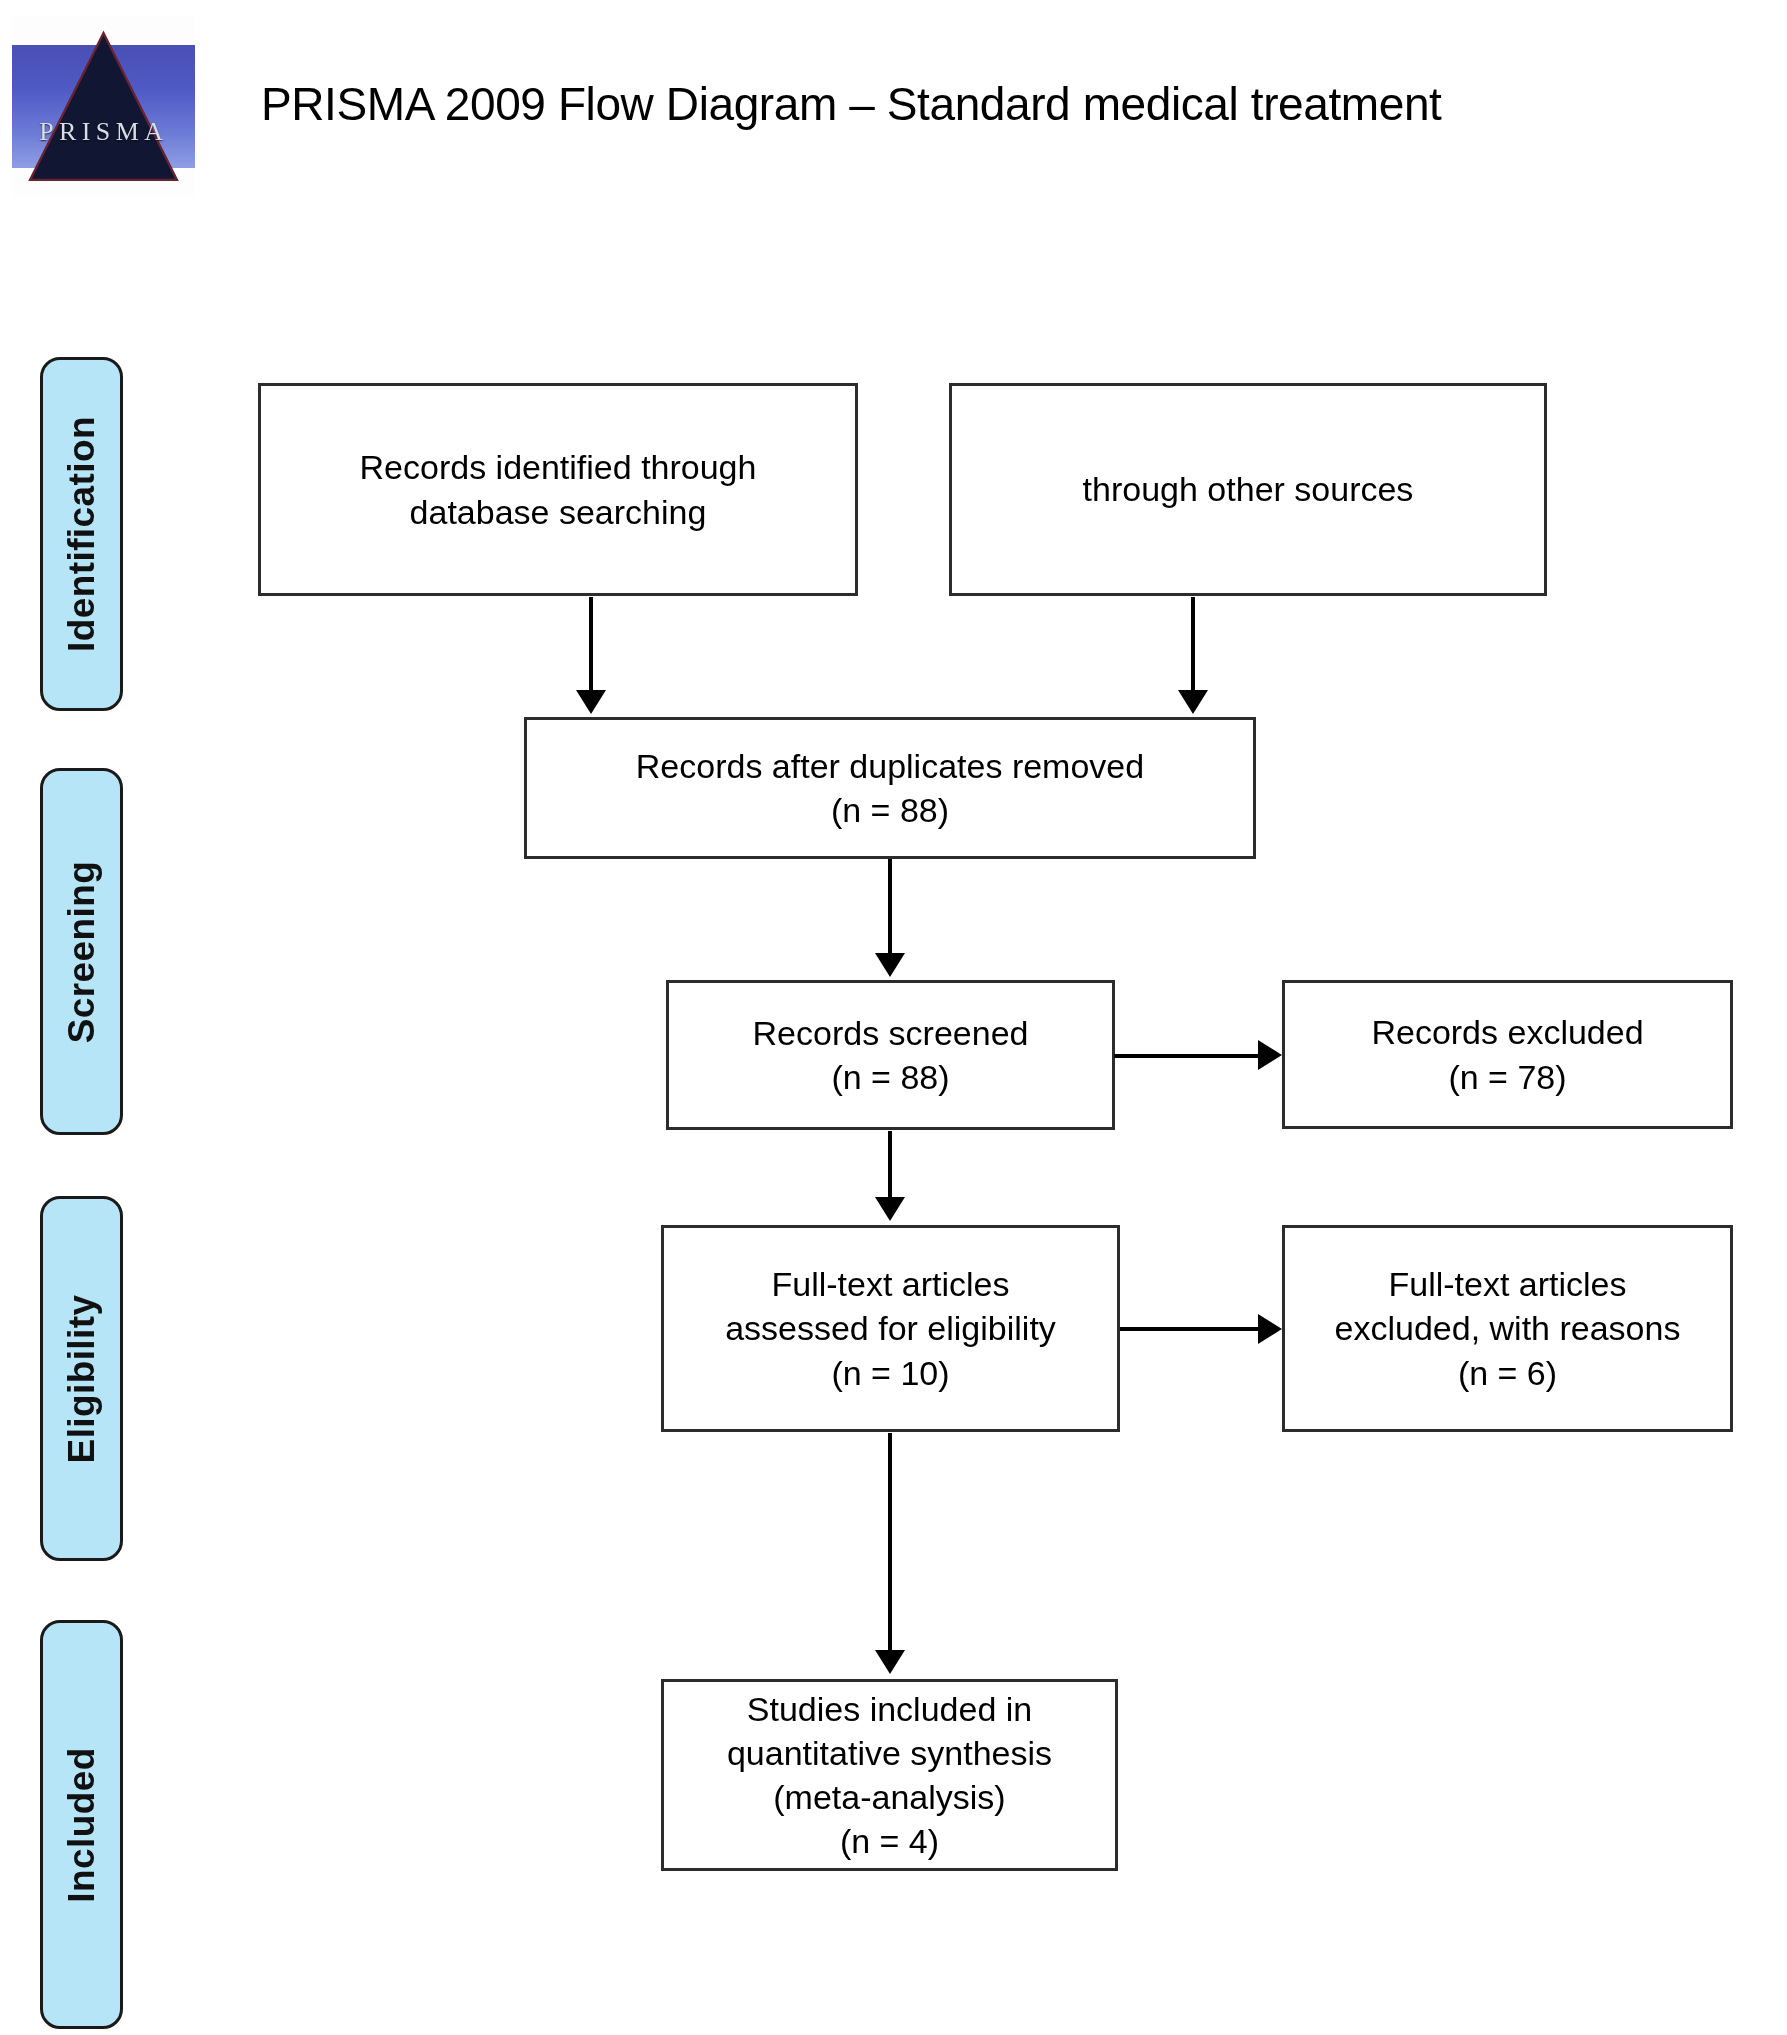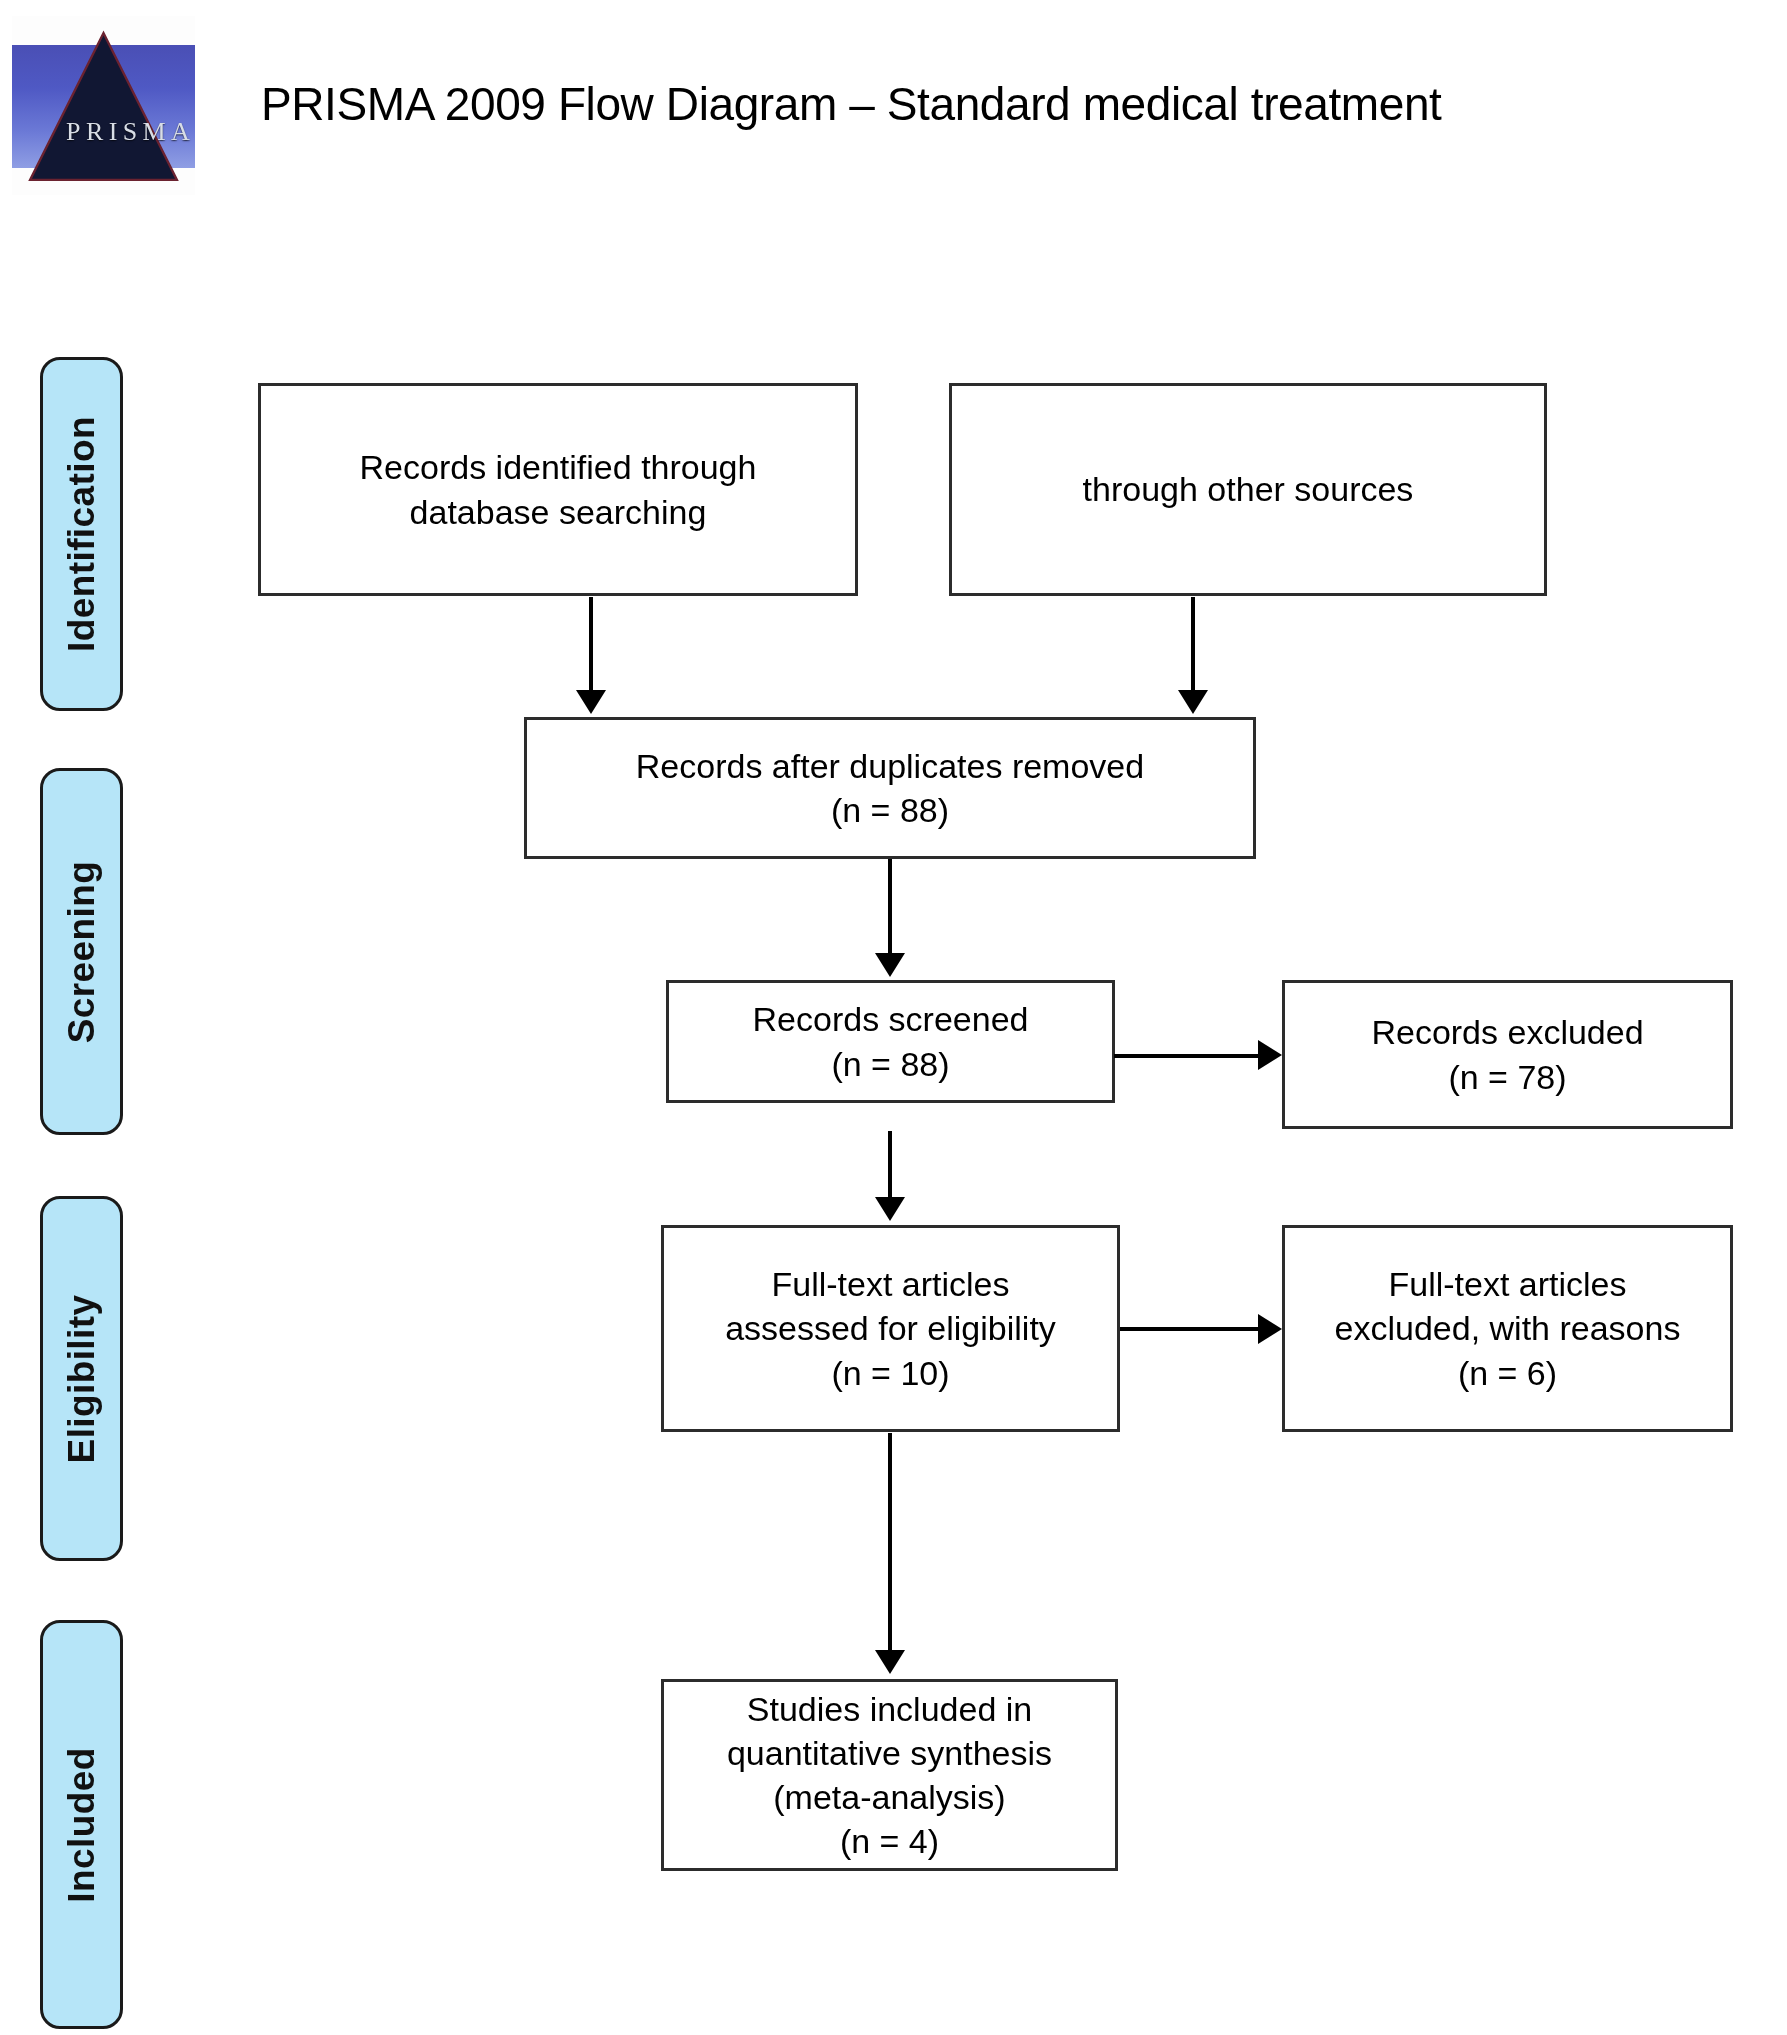--- a/index.html
+++ b/index.html
@@ -16,21 +16,21 @@
     background:#fdfdfd;overflow:hidden;
   }
   .logo .sky{
     position:absolute;left:0;top:29px;width:183px;height:123px;
     background:linear-gradient(180deg,#4a4fb5 0%,#4f59c4 35%,#6b79d6 70%,#8f9ee4 100%);
   }
   .logo .prism{
     position:absolute;left:7.7px;top:14px;width:167px;height:153px;
   }
   .logo .word{
-    position:absolute;left:0;top:101px;width:183px;text-align:right;
+    position:absolute;left:0;top:101px;width:183px;text-align:center;
     font-size:26px;letter-spacing:5.4px;color:#d8dde6;
     font-family:"Liberation Serif","DejaVu Serif",serif;
     text-shadow:0 0.8px 1.5px rgba(0,0,0,.7);
   }
   .title{
     position:absolute;left:261px;top:77px;width:1350px;
     font-size:46px;font-weight:normal;line-height:1.18;
     letter-spacing:-0.4px;
   }
 
@@ -124,21 +124,21 @@
   <div class="box" style="left:524px;top:717px;width:732px;height:142px;">
     <div class="txt">
       <span class="ln">Records after duplicates removed</span>
       <span class="ln">(n = 88)</span>
     </div>
   </div>
 
   <div class="vline" style="left:888px;top:859px;height:97px;"></div>
   <div class="arrow-down" style="left:875px;top:953px;"></div>
 
-  <div class="box" style="left:666px;top:980px;width:449px;height:123px;">
+  <div class="box" style="left:666px;top:980px;width:449px;height:150px;">
     <div class="txt">
       <span class="ln">Records screened</span>
       <span class="ln">(n = 88)</span>
     </div>
   </div>
 
   <div class="box" style="left:1282px;top:980px;width:451px;height:149px;">
     <div class="txt">
       <span class="ln">Records excluded</span>
       <span class="ln">(n = 78)</span>

